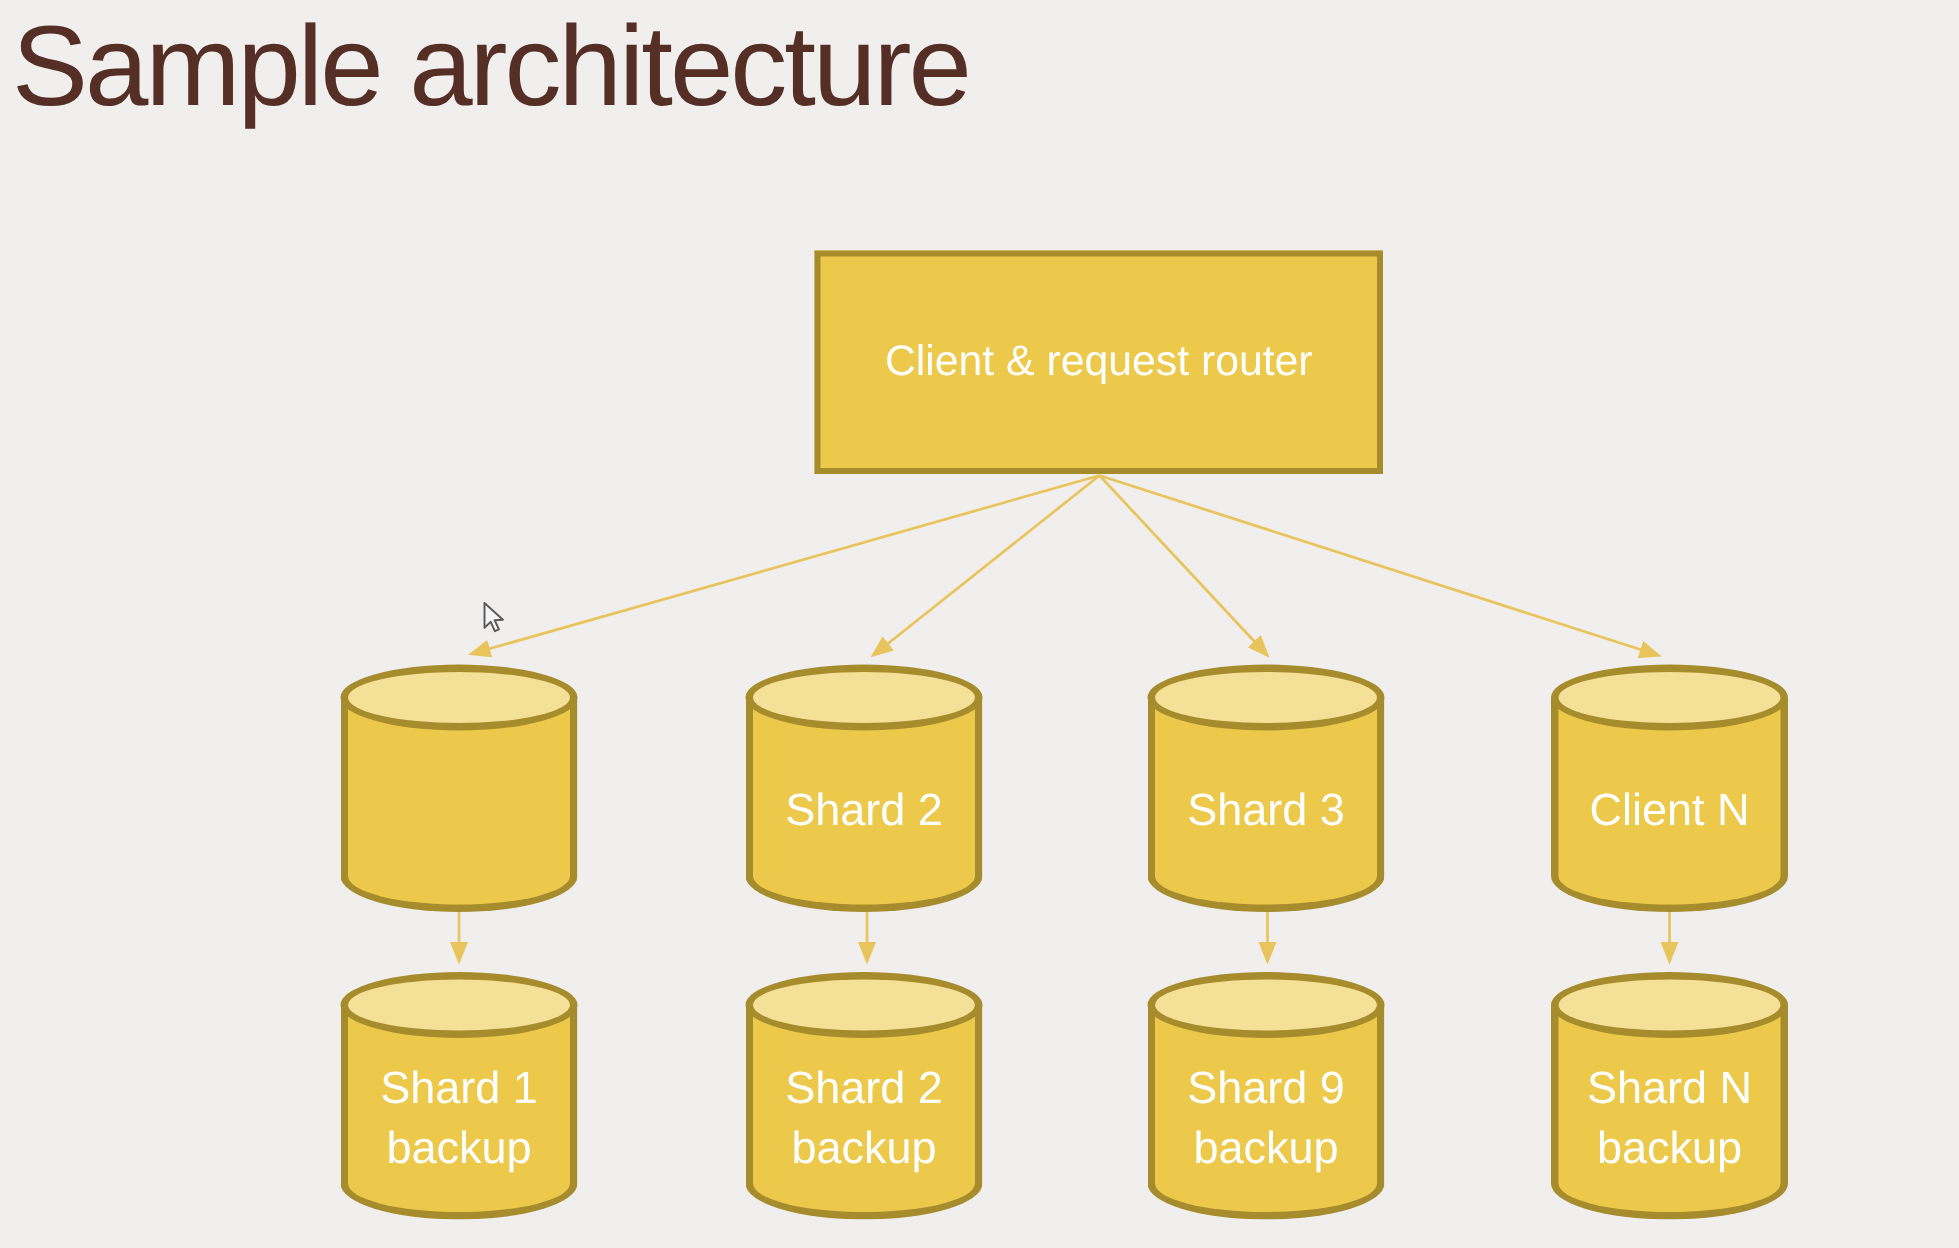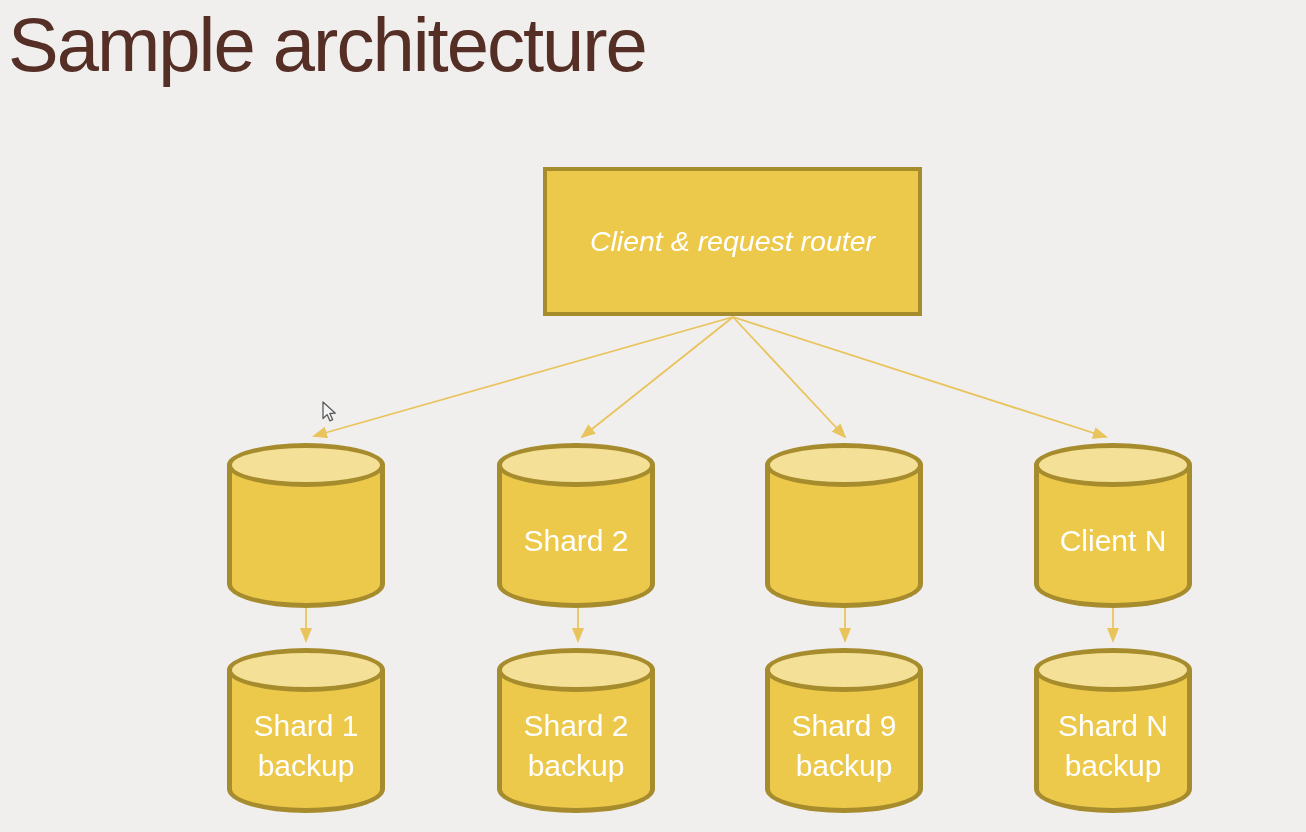--- a/index.html
+++ b/index.html
@@ -47,21 +47,20 @@
   .router-box {
     position: absolute;
     left: 543px; top: 167px;
     width: 379px; height: 149px;
     background: var(--node-fill);
     border: 4px solid var(--node-border);
     display: flex;
     align-items: center;
     justify-content: center;
     text-align: center;
-    font-style: italic;
   }
   .router-label {
     max-width: 300px;
     font-size: 28.5px;
     line-height: 1.52;
     color: var(--node-text);
   }
   .cylinder {
     position: absolute;
     width: 158px;
@@ -139,20 +138,21 @@
   <div class="cyl-top"></div>
 </div>
 <div class="cylinder" style="left:497px; top:443px;">
   <div class="cyl-body"></div>
   <div class="cyl-top"></div>
   <div class="cyl-label">Shard 2</div>
 </div>
 <div class="cylinder" style="left:765px; top:443px;">
   <div class="cyl-body"></div>
   <div class="cyl-top"></div>
+  <div class="cyl-label">Shard 3</div>
 </div>
 <div class="cylinder" style="left:1034px; top:443px;">
   <div class="cyl-body"></div>
   <div class="cyl-top"></div>
   <div class="cyl-label">Client N</div>
 </div>
 
 <div class="cylinder" style="left:227px; top:648px;padding-left:26px;">
   <div class="cyl-body"></div>
   <div class="cyl-top"></div>

